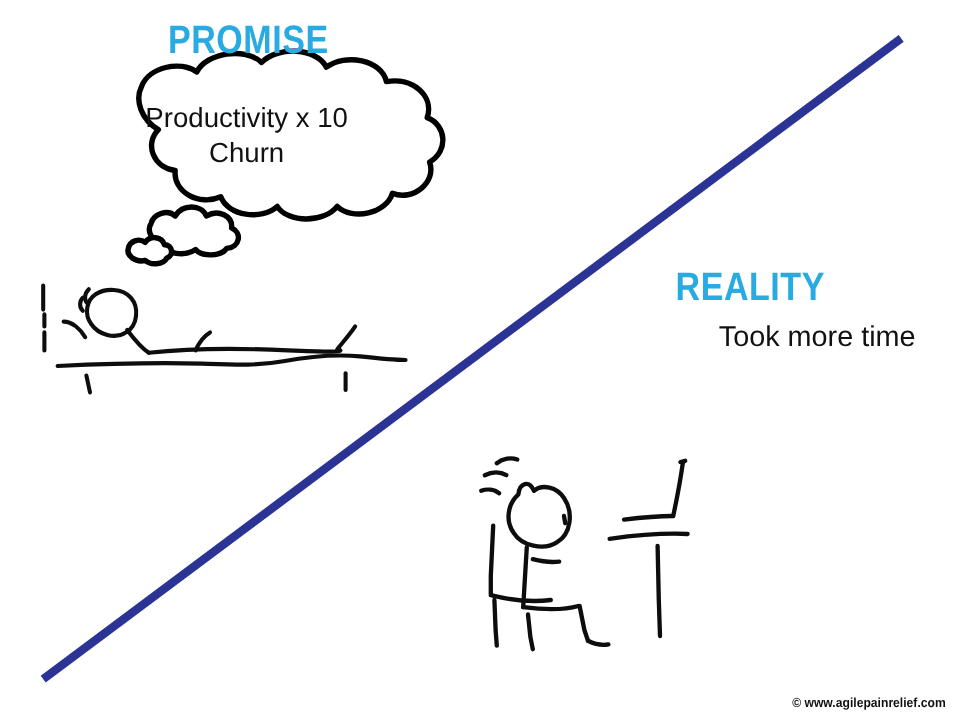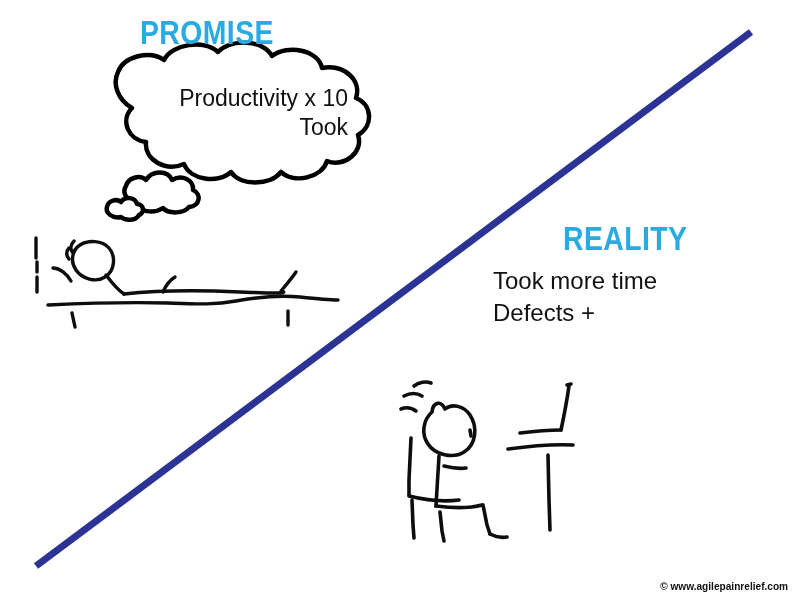--- a/index.html
+++ b/index.html
@@ -62,21 +62,21 @@
     line-height: 1.28;
   }
   #cloud-text div { white-space: nowrap; }
 
   
   #reality-text {
     position: absolute;
     left: 493px;
     top: 265px;
     width: 270px;
-    text-align: left;
+    text-align: right;
     font-size: 24px;
     color: #111111;
     line-height: 1.33;
   }
   #reality-text div { white-space: nowrap; }
 
   
   #footer-credit {
     position: absolute;
     right: 12px;
@@ -134,23 +134,23 @@
         M 107 207
         C 108 201, 116 198, 121 202
         C 125 196, 135 197, 137 204
         C 144 204, 145 213, 139 215
         C 136 221, 125 221, 121 217
         C 113 219, 105 213, 107 207
         Z"></path>
     </g>
   </svg>
 
-  <div id="cloud-text" style="color: rgb(17, 17, 17); text-align: right;">
+  <div id="cloud-text" style="color: rgb(17, 17, 17);">
     <div>Productivity x 10</div>
-    <div>Took</div>
+    <div>Churn</div>
   </div>
 
   <svg class="layer" id="bed-scene" viewBox="0 0 800 600" preserveAspectRatio="none">
     <g stroke="#0d0d0d" fill="none" stroke-width="3.4" stroke-linecap="round" stroke-linejoin="round">
 
       <path d="M 36 238 L 36 258 M 37 262 L 37 272 M 37 277 L 37 292"></path>
 
       <path d="M 80 245 C 72 250, 70 262, 76 270 C 82 279, 96 283, 105 277
                C 115 271, 116 256, 109 248 C 102 240, 88 240, 80 245 Z"></path>
 
@@ -215,18 +215,17 @@
       <path d="M 567 385 L 571 384"></path>
     </g>
   </svg>
 
   <div class="heading" id="promise-heading" style="color:#29ABE2;">PROMISE</div>
 
   <div class="heading" id="reality-heading" style="color:#29ABE2;">REALITY</div>
 
   <div id="reality-text" style="color: rgb(17, 17, 17);">
     <div>Took more time</div>
-    <div>Defects +</div>
   </div>
 
   <div id="footer-credit" style="color: rgb(17, 17, 17);">© www.agilepainrelief.com</div>
 
 </div>
 
 </body></html>

